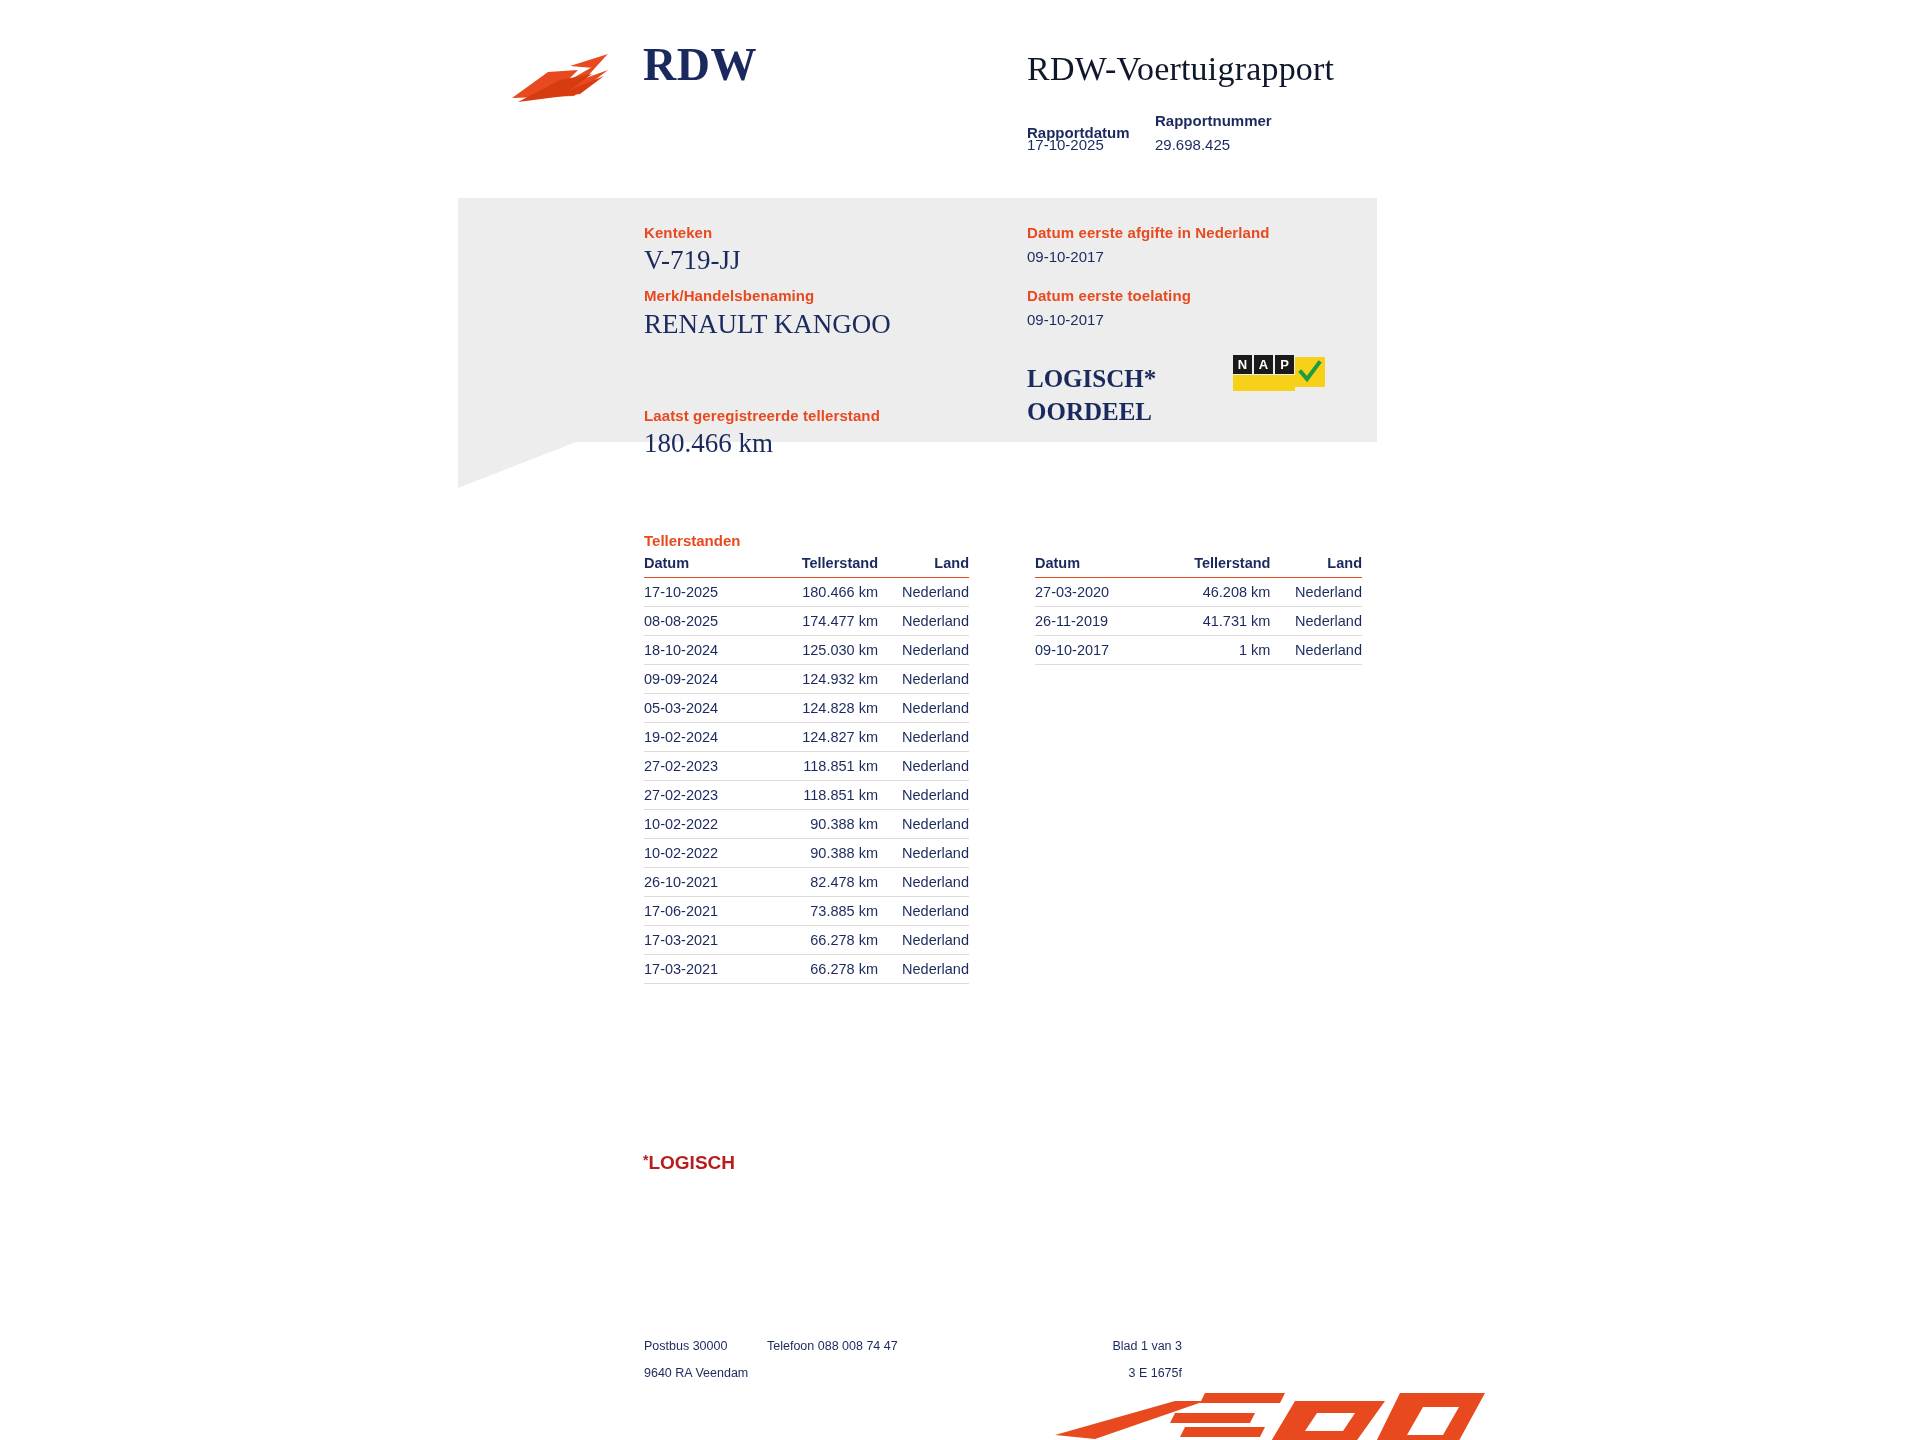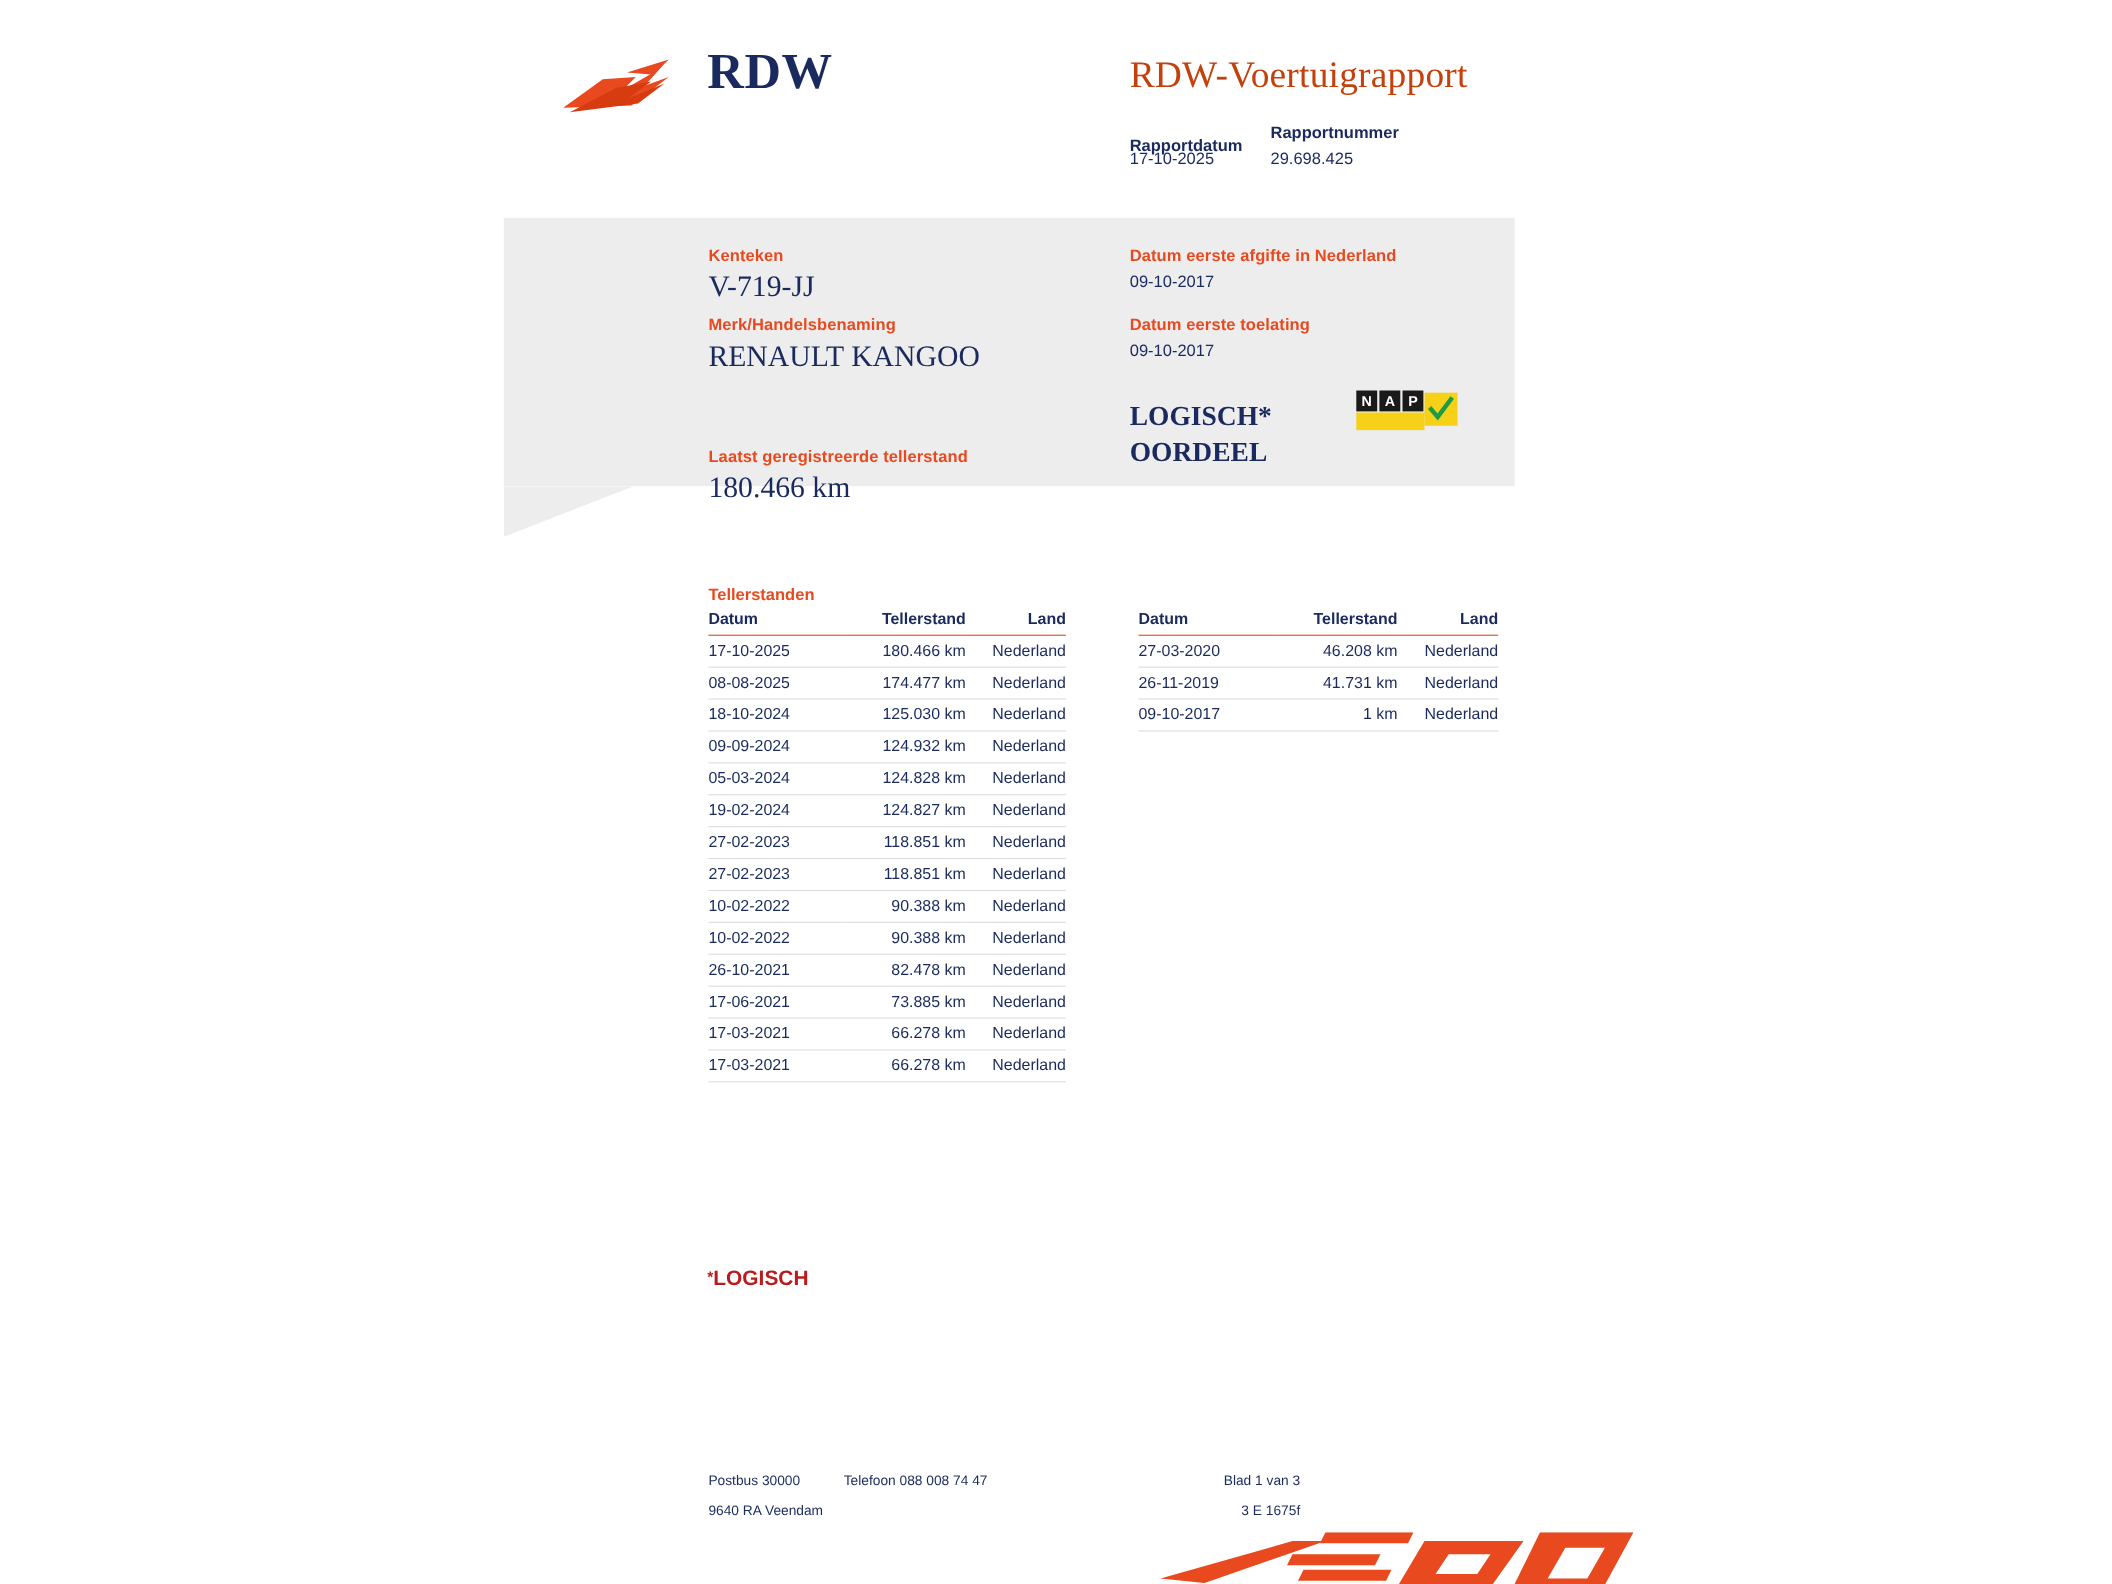--- a/index.html
+++ b/index.html
@@ -47,21 +47,21 @@
     letter-spacing: 0.5px;
     color: #1b2a5e;
   }
 
   .report-title {
     position: absolute;
     left: 1027px;
     top: 50px;
     font-family: "Liberation Serif", serif;
     font-size: 34px;
-    color: #c2410c;
+    color: #0f172a;
     letter-spacing: 0.2px;
   }
   .meta-label {
     position: absolute;
     font-size: 15px;
     font-weight: bold;
     color: #1b2a5e;
   }
   .meta-value {
     position: absolute;

